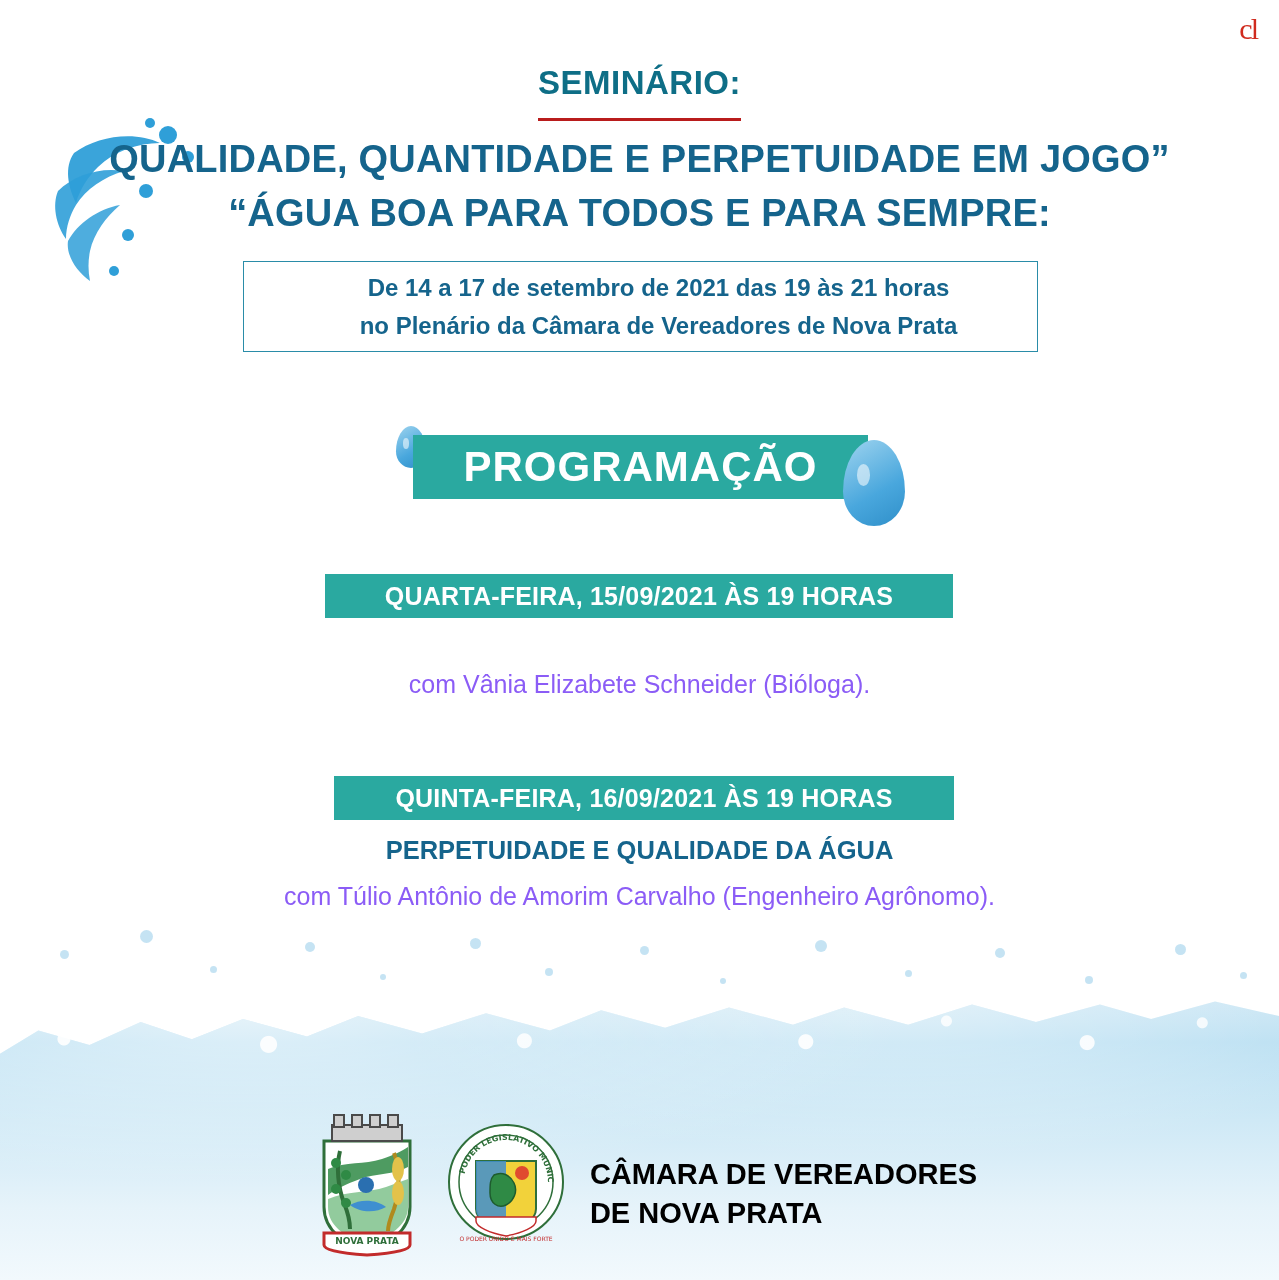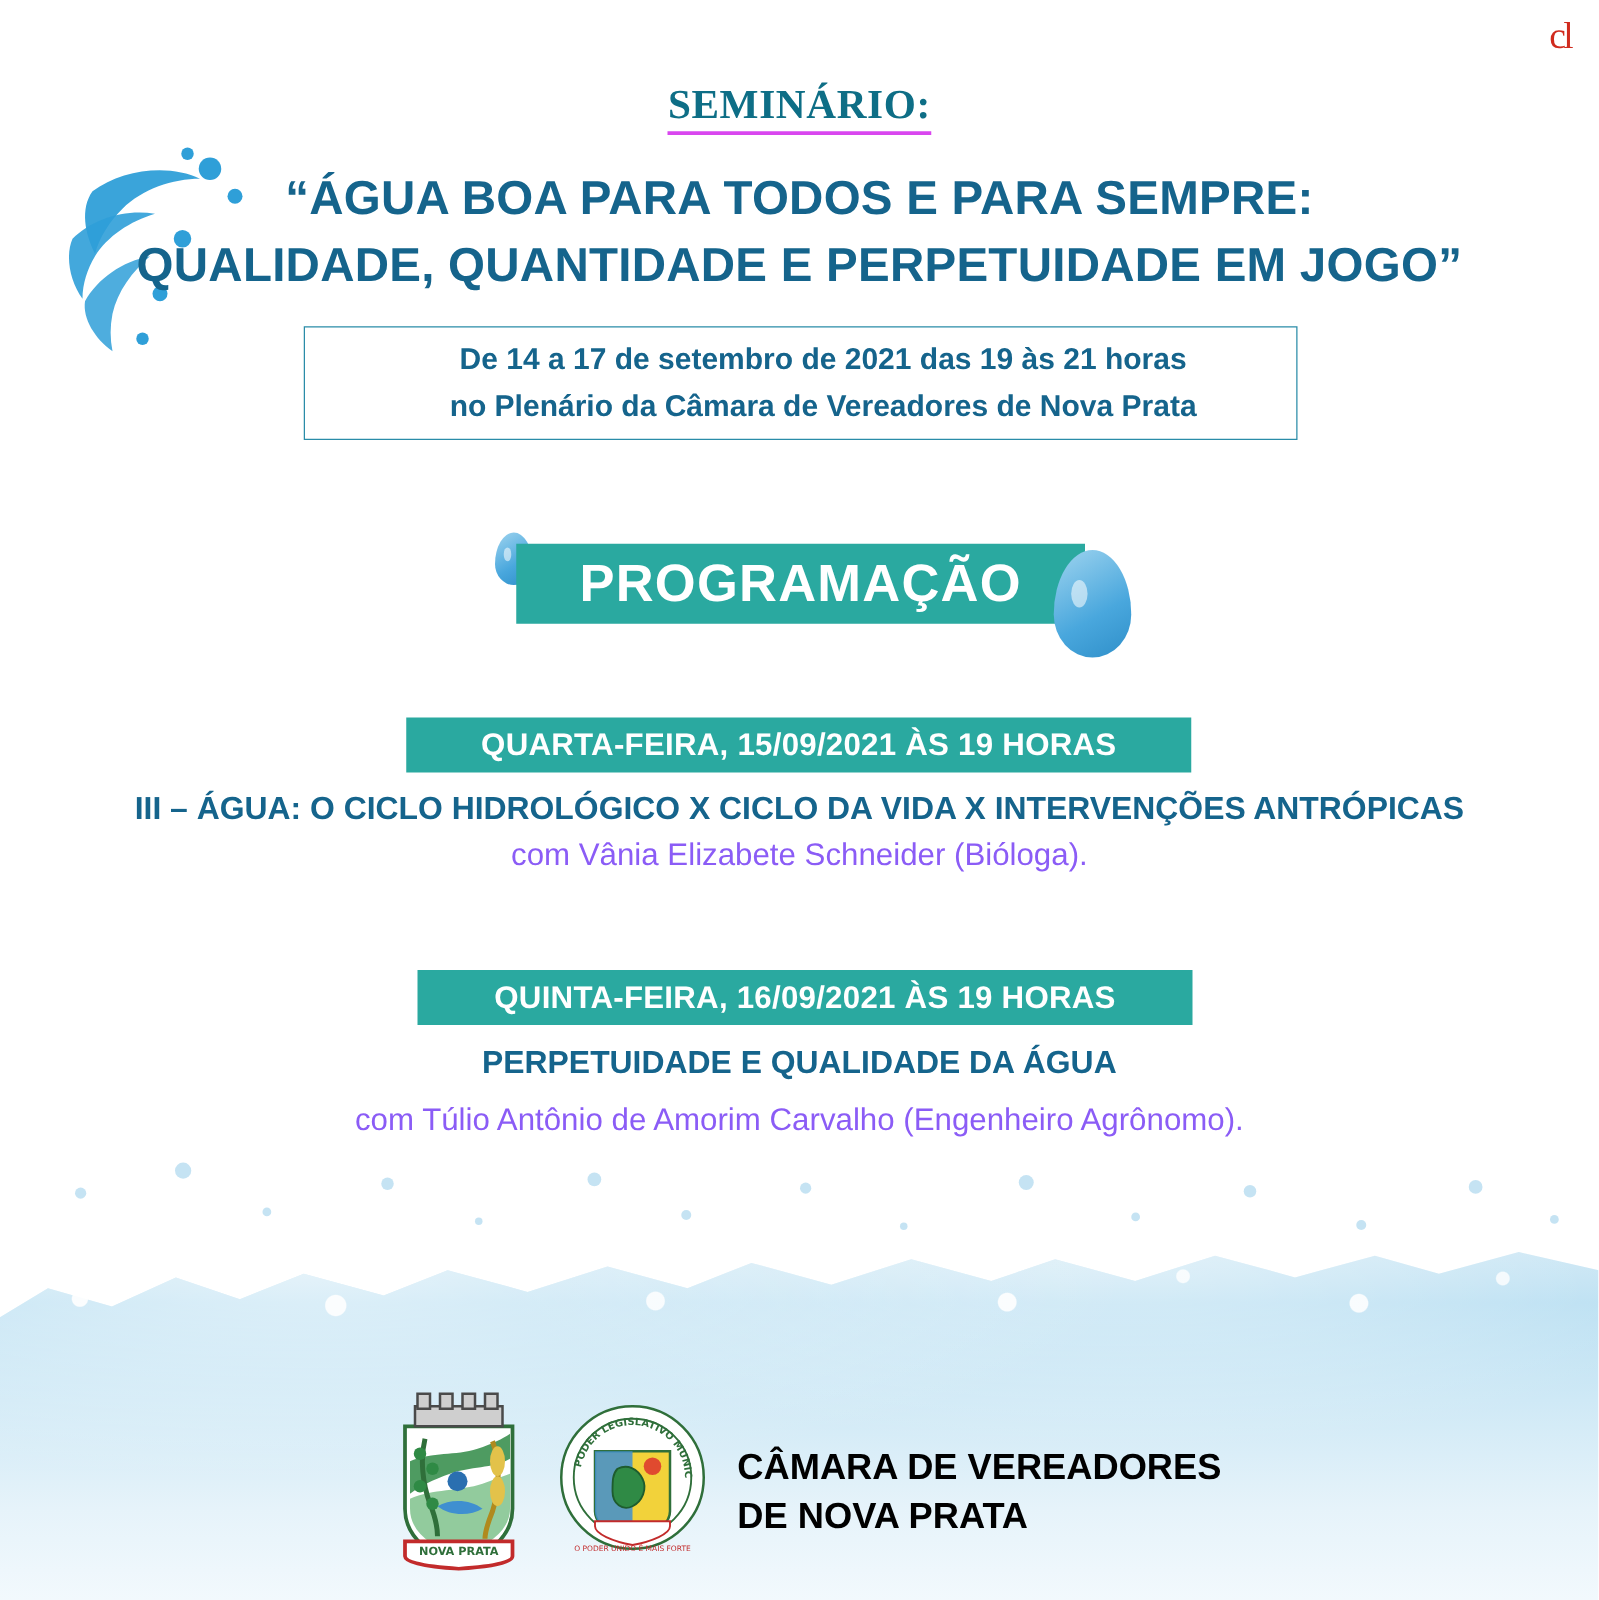--- a/index.html
+++ b/index.html
@@ -46,23 +46,22 @@
     top: 64px;
     left: 0;
     width: 1279px;
     text-align: center;
     font-size: 33px;
     font-weight: bold;
     color: #0e6e86;
     letter-spacing: 0.5px;
   }
   .seminario span {
-    border-bottom: 3px solid #d946ef;
-    padding-bottom: 3px;
-    font-family: Liberation Serif, serif;
+    border-bottom: 3px solid #b91c1c;
+    padding-bottom: 17px;
   }
 
   .title-main {
     position: absolute;
     top: 133px;
     left: 0;
     width: 1279px;
     text-align: center;
     color: #15648c;
     font-size: 38px;
@@ -304,40 +303,39 @@
         <circle cx="86" cy="176" r="5"></circle>
       </g>
     </svg>
   </div>
 
   <div class="seminario">
     <span>SEMINÁRIO:</span>
   </div>
 
   <div class="title-main">
+    <div>QUALIDADE, QUANTIDADE E PERPETUIDADE EM JOGO”</div>
     <div>“ÁGUA BOA PARA TODOS E PARA SEMPRE:</div>
-    <div>QUALIDADE, QUANTIDADE E PERPETUIDADE EM JOGO”</div>
   </div>
 
   <div class="info-box">
     <div>De 14 a 17 de setembro de 2021 das 19 às 21 horas</div>
     <div>no Plenário da Câmara de Vereadores de Nova Prata</div>
   </div>
 
   <div class="prog-wrap">
     <div class="drop drop-small"></div>
     <div class="prog-bar"></div>
     <div class="prog-text">PROGRAMAÇÃO</div>
     <div class="drop drop-big"></div>
   </div>
 
   <div class="day-banner" id="day1">
     <span>QUARTA-FEIRA, 15/09/2021 ÀS 19 HORAS</span>
   </div>
-  <div class="session-title" id="s1-title">III – ÁGUA: O CICLO HIDROLÓGICO X CICLO DA VIDA X INTERVENÇÕES ANTRÓPICAS</div>
   <div class="session-speaker" id="s1-speaker">com Vânia Elizabete Schneider (Bióloga).</div>
 
   <div class="day-banner" id="day2">
     <span>QUINTA-FEIRA, 16/09/2021 ÀS 19 HORAS</span>
   </div>
   <div class="session-title" id="s2-title">
     <div>PERPETUIDADE E QUALIDADE DA ÁGUA</div>
   </div>
   <div class="session-speaker" id="s2-speaker">com Túlio Antônio de Amorim Carvalho (Engenheiro Agrônomo).</div>
 

